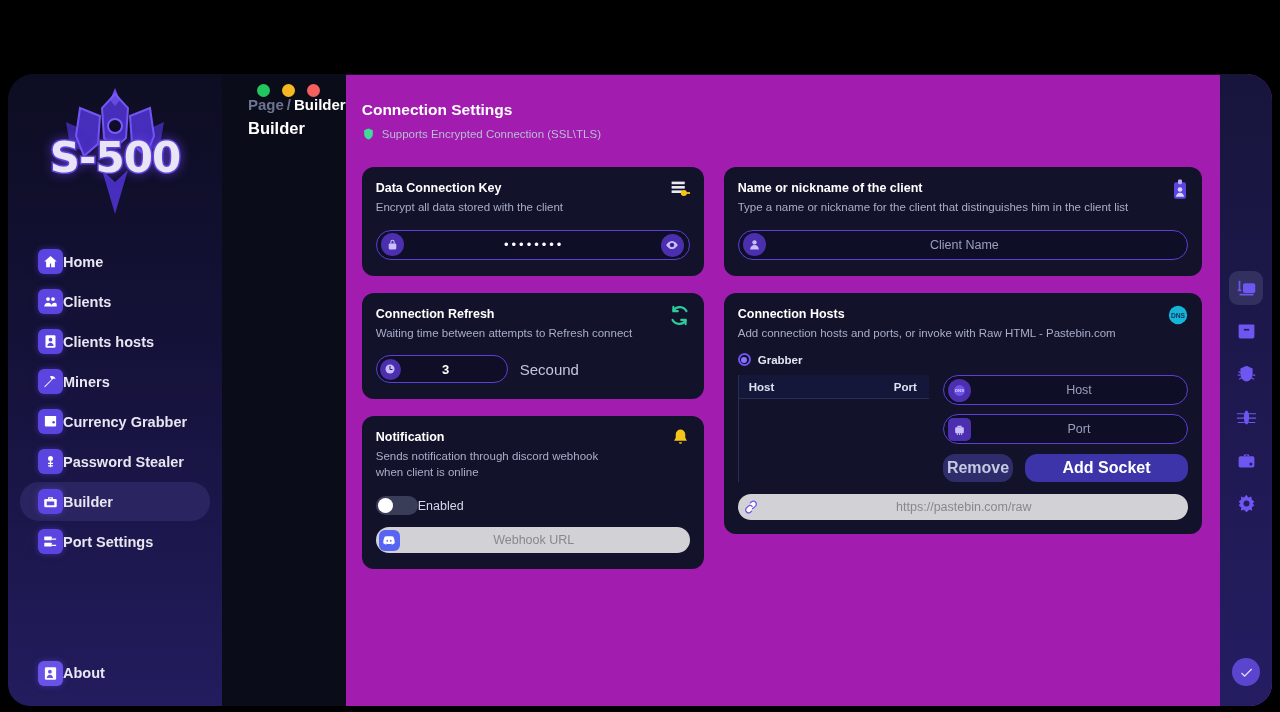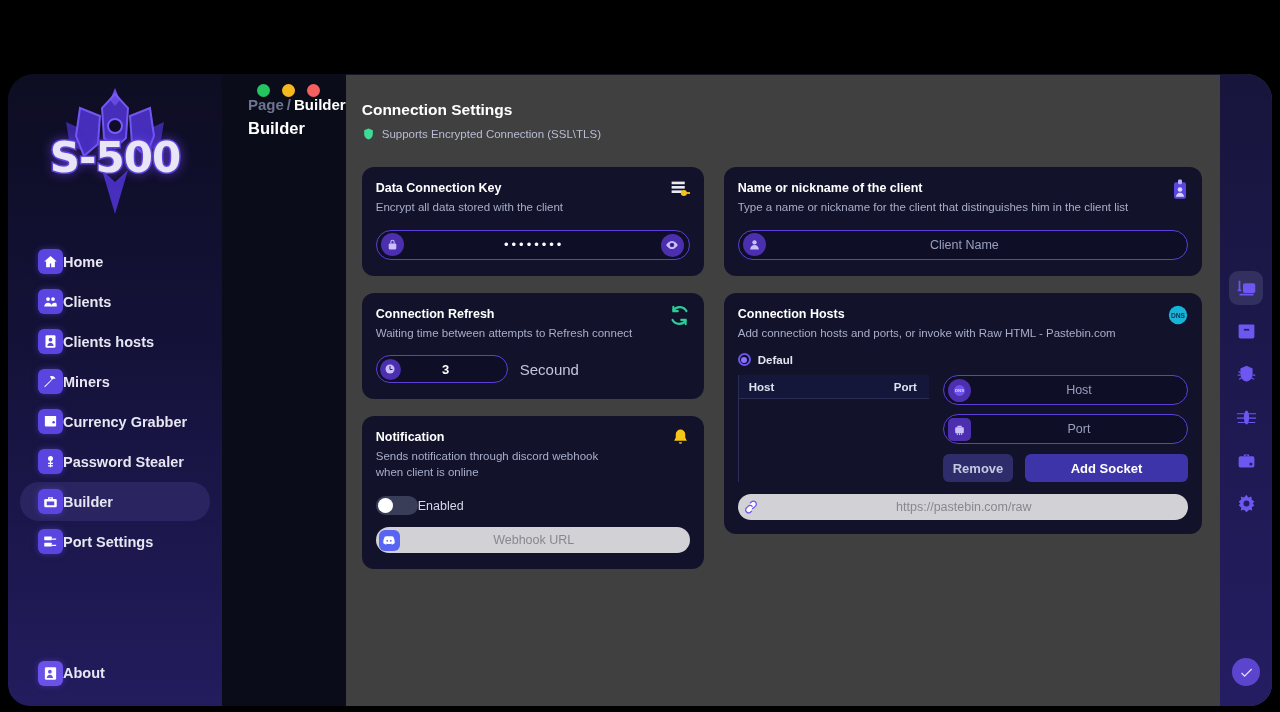--- a/index.html
+++ b/index.html
@@ -107,21 +107,21 @@
     margin-top: 6px;
   }
   .traffic {
     position: absolute; right: 26px; top: 10px;
     display: flex; gap: 12px;
   }
   .dot { width: 13px; height: 13px; border-radius: 50%; cursor: pointer; }
 
   .content {
     flex: 1;
-    background: #404040;
+    background: #a21caf;
     border-top: 1px solid #15162c;
     position: relative;
     padding: 26px 0 0 16px;
   }
   .sec-title { color: #ffffff; font-size: 15.5px; font-weight: bold; }
   .ssl-row { display: flex; align-items: center; gap: 7px; margin-top: 8px; }
   .ssl-row span { color: #b9bcd4; font-size: 11.5px; }
 
   .cards {
     display: flex;
@@ -230,23 +230,23 @@
     background: #15173a;
     border-bottom: 1px solid #2b2d55;
     padding-left: 10px;
   }
   .hosts-thead div { color: #dfe1f0; font-size: 11.5px; font-weight: bold; }
   .th-host { width: 145px; }
   .hosts-tbody { height: 75px; }
   .hosts-side { width: 245px; flex: 0 0 245px; }
   .btn-row { display: flex; gap: 12px; margin-top: 10px; }
   .btn {
-    height: 28px; border-radius: 6px;
-    display: flex; align-items: center; justify-content: center;
-    font-size: 13px; font-weight: bold; cursor: pointer;
+    height: 28px; border-radius: 12px;
+    display: flex; align-items: center; justify-content: center;
+    font-size: 16px; font-weight: bold; cursor: pointer;
   }
   .btn-remove { width: 70px; background: #2f2c6b; color: #c6c9e2; }
   .btn-add { flex: 1; background: #3c34a8; color: #ffffff; }
 
   
   .rail {
     position: absolute; right: 0; top: 0; bottom: 0;
     width: 52px;
     background: linear-gradient(180deg, #17153c 0%, #241d62 100%);
     border-radius: 0 0 20px 0;
@@ -533,21 +533,21 @@
             <div class="card-sub">Add connection hosts and ports, or invoke with Raw HTML - Pastebin.com</div>
             <span class="card-ico">
               <svg width="20" height="20" viewBox="0 0 24 24">
                   <circle cx="12" cy="12" r="11" fill="#16b5d8"></circle>
                   <text x="12" y="15" font-size="8" font-family="Liberation Sans, sans-serif" font-weight="bold" fill="#10305e" text-anchor="middle">DNS</text>
                 </svg>
             </span>
 
             <div class="radio-row">
               <span class="radio on"></span>
-              <span class="radio-label">Defaul</span>
+              <span class="radio-label">Grabber</span>
             </div>
 
             <div class="hosts-body">
               <div class="hosts-table">
                 <div class="hosts-thead">
                   <div class="th-host">Host</div>
                   <div>Port</div>
                 </div>
                 <div class="hosts-tbody"></div>
               </div>

